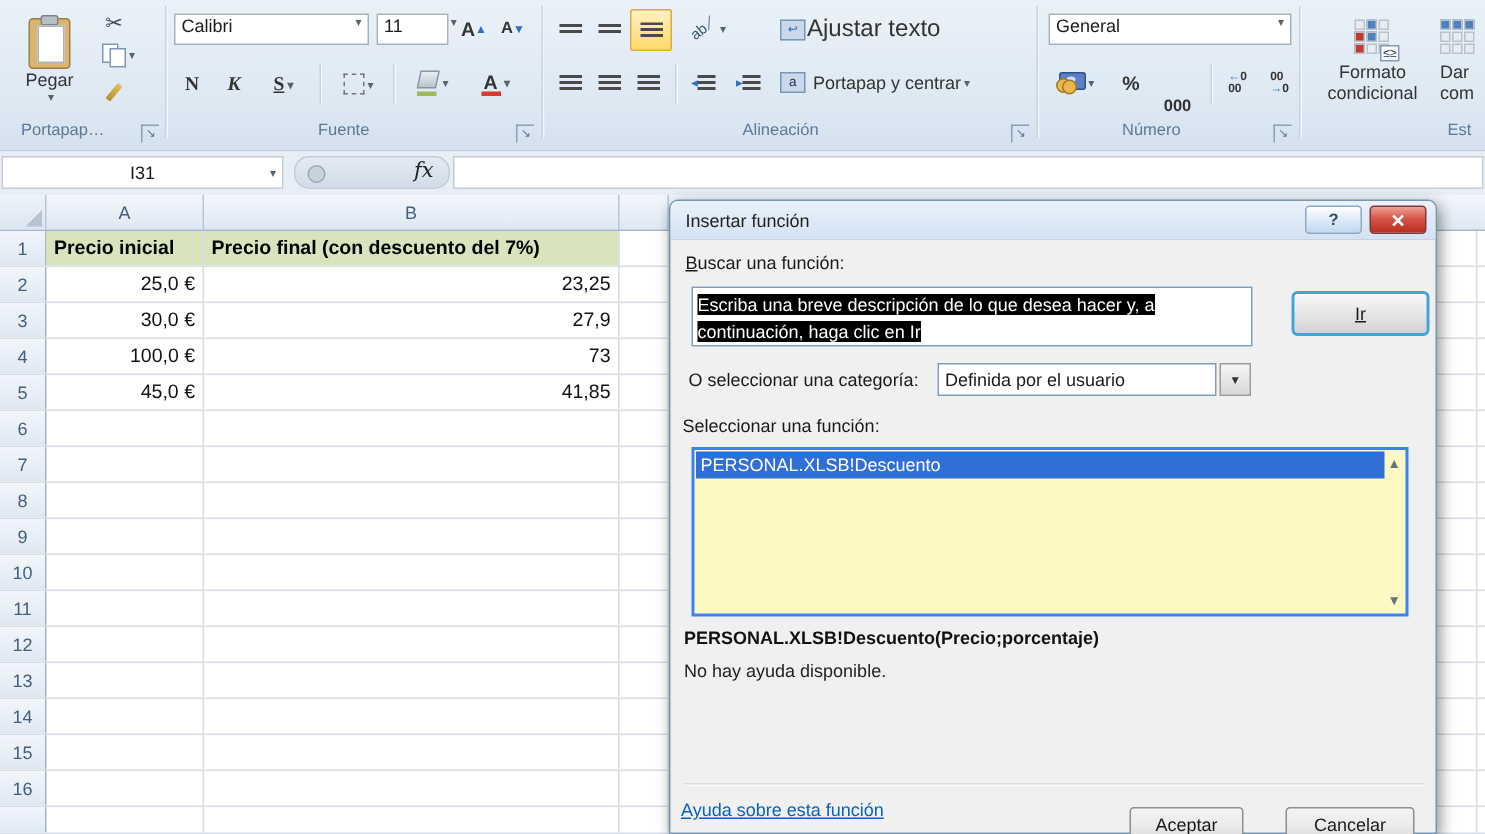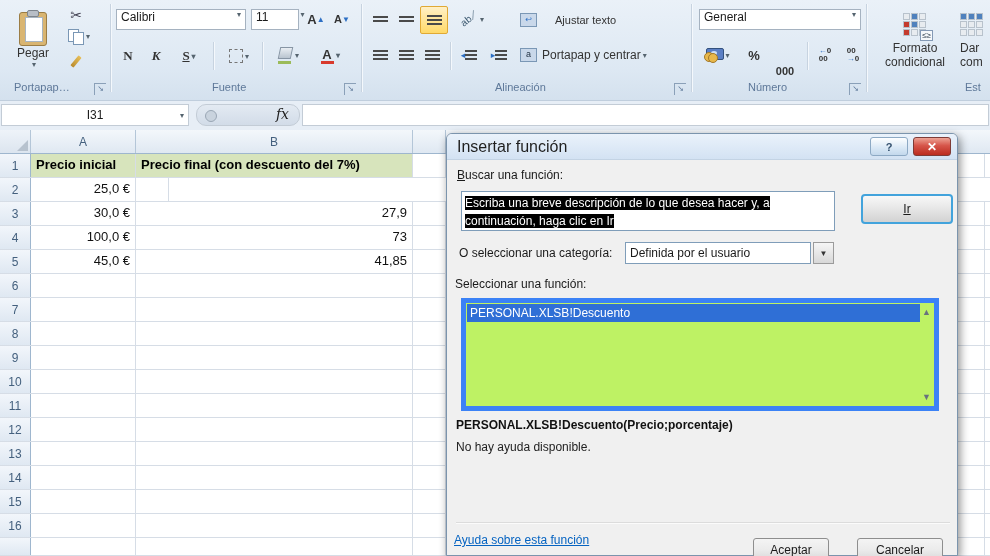--- a/index.html
+++ b/index.html
@@ -70,37 +70,37 @@
       display:flex;align-items:center;justify-content:center;box-sizing:border-box;flex:none;}
   .ca{width:105px;flex:none;} .cb{width:277px;flex:none;} .cc{width:33px;flex:none;} .cd{width:539px;flex:none;} .ce{flex:1;}
   .cell{border-right:1px solid #d6dde6;box-sizing:border-box;font-size:13px;line-height:22px;text-align:right;
         padding:0 5px;overflow:hidden;white-space:nowrap;color:#111;}
   .green{background:#d7e4bc;font-weight:bold;text-align:left;color:#000;}
   
   #dlg{position:absolute;left:446px;top:133px;width:512px;height:423px;background:#f0f0f0;
        border:1px solid #7b94ad;border-radius:6px 6px 0 0;box-shadow:2px 3px 10px rgba(0,0,0,.45);box-sizing:border-box;font-size:12px;}
   #dlgtitle{height:26px;background:linear-gradient(#eaf2fb,#d3e2f3);border-radius:5px 5px 0 0;border-bottom:1px solid #c3d3e4;
             display:flex;align-items:center;padding:0 6px 0 10px;box-sizing:border-box;}
-  #dlgtitle .t{font-size:16px;color:#1f1f1f;}
+  #dlgtitle .t{font-size:12px;color:#1f1f1f;}
   .capbtn{width:38px;height:19px;border-radius:3px;font-size:11px;font-weight:bold;display:flex;align-items:center;justify-content:center;
           box-sizing:border-box;cursor:pointer;margin-left:5px;}
   #helpbtn{background:linear-gradient(#fdfeff,#d8e7f5 60%,#c3d8ec);border:1px solid #8da9c4;color:#33506e;}
   #closebtn{background:linear-gradient(#eda293,#d6554a 45%,#bb2c1f);border:1px solid #7e3b36;color:#fff;font-size:12px;}
   .dlabel{position:absolute;color:#1a1a1a;}
   #searchbox{position:absolute;left:14px;top:57px;width:374px;height:40px;background:#fff;border:1px solid #7f9db9;
              box-sizing:border-box;padding:2px 3px;line-height:18px;overflow:hidden;cursor:text;}
   .hl{background:#000;color:#fff;}
   #gobtn{position:absolute;left:414px;top:60px;width:92px;height:30px;border:2px solid #42a3dc;border-radius:4px;
          background:linear-gradient(#f8f8f8,#e4e4e4 55%,#d2d2d2);display:flex;align-items:center;justify-content:center;
          text-decoration:underline;cursor:pointer;box-sizing:border-box;}
   #catcombo{position:absolute;left:178px;top:108px;width:186px;height:22px;background:#fff;border:1px solid #7f9db9;
             box-sizing:border-box;line-height:20px;padding-left:4px;}
   #catarrow{position:absolute;left:366px;top:108px;width:21px;height:22px;background:linear-gradient(#f6f6f6,#d8d8d8);
             border:1px solid #9b9b9b;box-sizing:border-box;font-size:8px;color:#333;display:flex;align-items:center;justify-content:center;cursor:pointer;}
-  #funclist{position:absolute;left:14px;top:164px;width:478px;height:113px;background:#bef264;border:5px solid #3b82f6;box-sizing:border-box;padding-left:20px;}
+  #funclist{position:absolute;left:14px;top:164px;width:478px;height:113px;background:#fef9c3;border:2px solid #3b82f6;box-sizing:border-box;padding-left:20px;}
   #funclist .selitem{position:absolute;left:1px;right:14px;top:1px;height:18px;background:#2f6fd6;color:#fff;
                      line-height:18px;padding-left:3px;cursor:default;}
   .scrarr{position:absolute;right:3px;font-size:9px;color:#68727e;cursor:pointer;}
   #sig{position:absolute;left:9px;top:284px;font-weight:bold;color:#111;}
   #nohelp{position:absolute;left:9px;top:306px;color:#222;}
   #dlgsep{position:absolute;left:9px;top:388px;width:494px;height:1px;background:#dcdcdc;border-bottom:1px solid #fbfbfb;}
   #helplink{position:absolute;left:7px;top:399px;color:#0563c1;text-decoration:underline;cursor:pointer;}
   .dlgbtn{position:absolute;top:404px;height:24px;border:1px solid #8e8e8e;border-radius:3px;
           background:linear-gradient(#f4f4f4,#ebebeb 50%,#d7d7d7);display:flex;align-items:center;justify-content:center;
           font-size:12px;cursor:pointer;box-sizing:border-box;}
@@ -216,21 +216,21 @@
     <div class="rbtn" style="left:456px;top:44px;width:26px;height:22px">
       <span style="color:#2d6fc4;font-size:9px">◂</span>
         <span class="bars" style="width:12px"></span>
     </div>
     <div class="rbtn" style="left:486px;top:44px;width:26px;height:22px">
       <span style="color:#2d6fc4;font-size:9px">▸</span>
         <span class="bars" style="width:12px"></span>
     </div>
     <div class="rbtn" style="left:520px;top:10px;width:150px;height:20px;justify-content:flex-start">
       <span style="width:15px;height:12px;background:#c9d8ea;border:1px solid #7a97b5;font-size:8px;line-height:11px;text-align:center;color:#2d6fc4">↩</span>
-      <span class="txtbtn" style="margin-left:18px;font-size:11px">Ajustar texto</span>
+      <span class="txtbtn" style="margin-left:1px;font-size:16px">Ajustar texto</span>
     </div>
     <div class="rbtn" style="left:520px;top:45px;width:168px;height:20px;justify-content:flex-start">
       <span style="width:15px;height:12px;background:#c9d8ea;border:1px solid #7a97b5;font-size:9px;line-height:11px;text-align:center;color:#234">a</span>
       <span class="txtbtn" style="margin-left:5px;font-size:12px">Portapap y centrar</span>
       <span class="dd">▾</span>
     </div>
     <div class="glabel" style="left:495px">Alineación</div>
     <div class="launcher" style="left:674px">↘</div>
 
     <div class="combo" style="left:699px;top:9px;width:162px">
@@ -322,20 +322,21 @@
       <div class="rh">1</div>
       <div class="cell ca green">Precio inicial</div>
       <div class="cell cb green">Precio final (con descuento del 7%)</div>
       <div class="cell cc"></div>
         <div class="cell cd"></div>
         <div class="ce"></div>
     </div>
     <div class="row" style="top:48px">
       <div class="rh">2</div>
       <div class="cell ca">25,0 €</div>
+      <div class="cell cb">23,25</div>
       <div class="cell cc"></div>
         <div class="cell cd"></div>
         <div class="ce"></div>
     </div>
     <div class="row" style="top:72px">
       <div class="rh">3</div>
       <div class="cell ca">30,0 €</div>
       <div class="cell cb">27,9</div>
       <div class="cell cc"></div>
         <div class="cell cd"></div>

